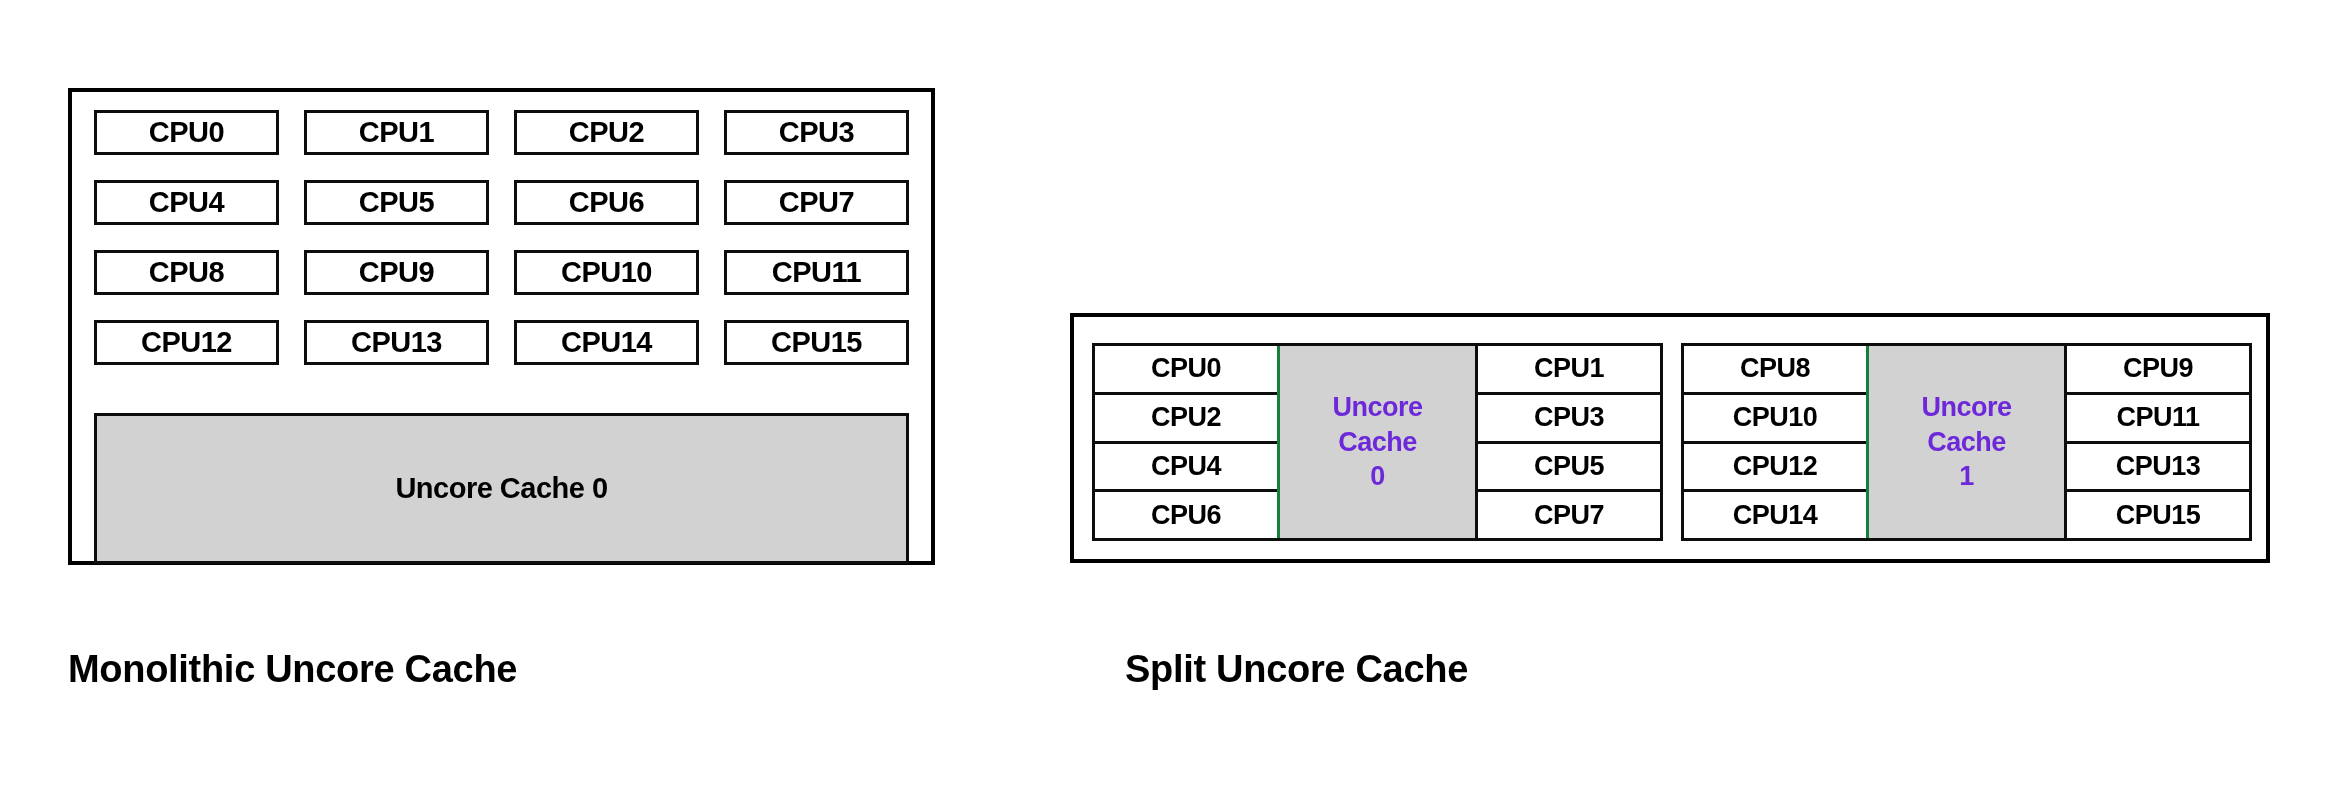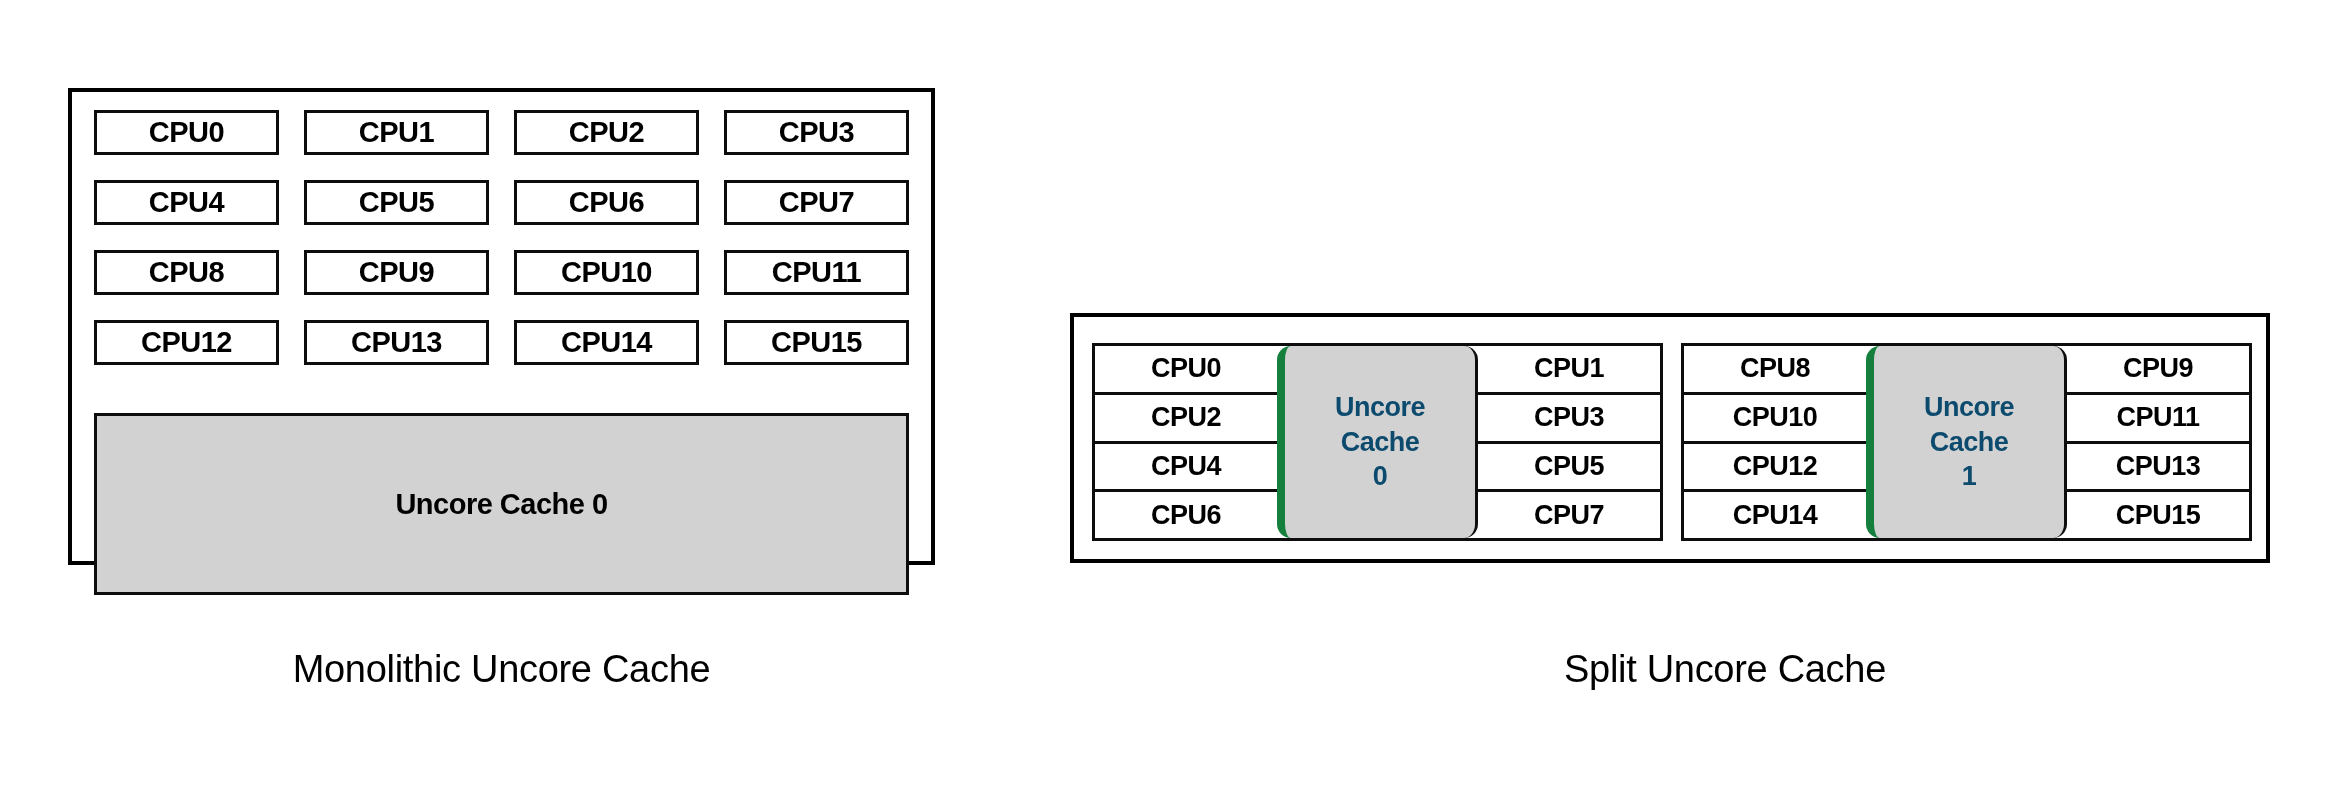--- a/index.html
+++ b/index.html
@@ -53,21 +53,21 @@
     letter-spacing: -0.5px;
     color: #000000;
     line-height: 1;
   }
   #uncore-cache-0-mono {
     box-sizing: border-box;
     position: absolute;
     left: 0px;
     top: 303px;
     width: 815px;
-    height: 182px;
+    height: 151px;
     border: 3px solid #0d0d0d;
     background: #d2d2d2;
     display: flex;
     align-items: center;
     justify-content: center;
     font-weight: bold;
     font-size: 29px;
     letter-spacing: -0.5px;
     color: #000000;
   }
@@ -119,43 +119,41 @@
     color: #000000;
     background: #ffffff;
     line-height: 1;
   }
   .cpu-col .cpu-cell:last-child {
     border-bottom: none;
   }
   .cache-col {
     box-sizing: border-box;
     flex: 1 1 auto;
-    border-left: 8px solid #15803d;
+    border-left: 3px solid #15803d;
     border-right: 3px solid #0d0d0d;
     background: #d2d2d2;
     display: flex;
     flex-direction: column;
     align-items: center;
     justify-content: center;
     font-weight: bold;
     font-size: 27px;
     letter-spacing: -0.5px;
-    color: #0c4a6e;
+    color: #6d28d9;
     line-height: 1.28;
     text-align: center;
-    border-radius: 14px;
   }
 
   
   .caption {
     position: absolute;
-    font-weight: normal;
+    font-weight: bold;
     font-size: 38px;
     color: #000000;
-    text-align: center;
     white-space: nowrap;
     letter-spacing: -0.3px;
   }
   #caption-monolithic {
     left: 68px;
     top: 648px;
     width: 867px;
   }
   #caption-split {
     left: 1125px;

